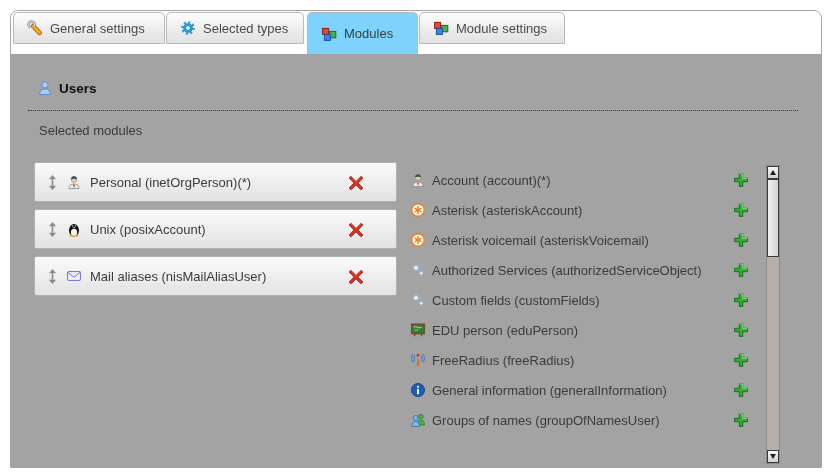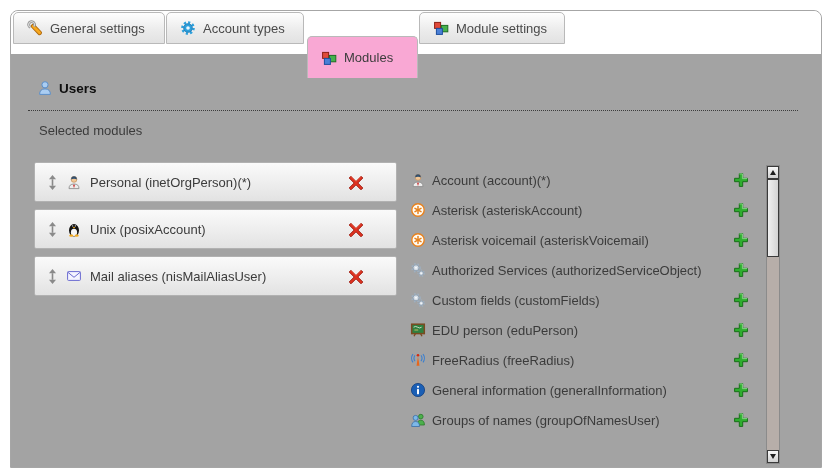--- a/index.html
+++ b/index.html
@@ -92,23 +92,23 @@
         <span>General settings</span>
       </div>
       <div class="tab" style="left: 155px; width: 138px;">
         <span class="icon">
           <svg viewBox="0 0 16 16">
             <circle cx="8" cy="8" r="5.6" fill="none" stroke="#2da0dc" stroke-width="2.4" stroke-dasharray="2.2 2.1"></circle>
             <circle cx="8" cy="8" r="4.3" fill="#2da0dc" stroke="#1671ad" stroke-width="0.8"></circle>
             <circle cx="8" cy="8" r="1.8" fill="#eef7fd"></circle>
           </svg>
         </span>
-        <span>Account types</span>
-      </div>
-      <div class="tab active" style="left: 296px; width: 111px; background: #f9a8d4; margin-top: 24px;">
+        <span>Selected types</span>
+      </div>
+      <div class="tab active" style="left: 296px; width: 111px; background: #7dd3fc;">
         <span class="icon">
           <svg viewBox="0 0 16 16">
             <rect x="1.6" y="2.4" width="6" height="6" fill="#e04a3a" stroke="#8d2015" stroke-width="1"></rect>
             <rect x="8.4" y="5.4" width="6.4" height="6.4" fill="#46b14c" stroke="#1f6d24" stroke-width="1"></rect>
             <rect x="3.4" y="8.4" width="6" height="6" fill="#4a7fd6" stroke="#1d4e9e" stroke-width="1"></rect>
           </svg>
         </span>
         <span>Modules</span>
       </div>
       <div class="tab" style="left: 408px; width: 146px;">

